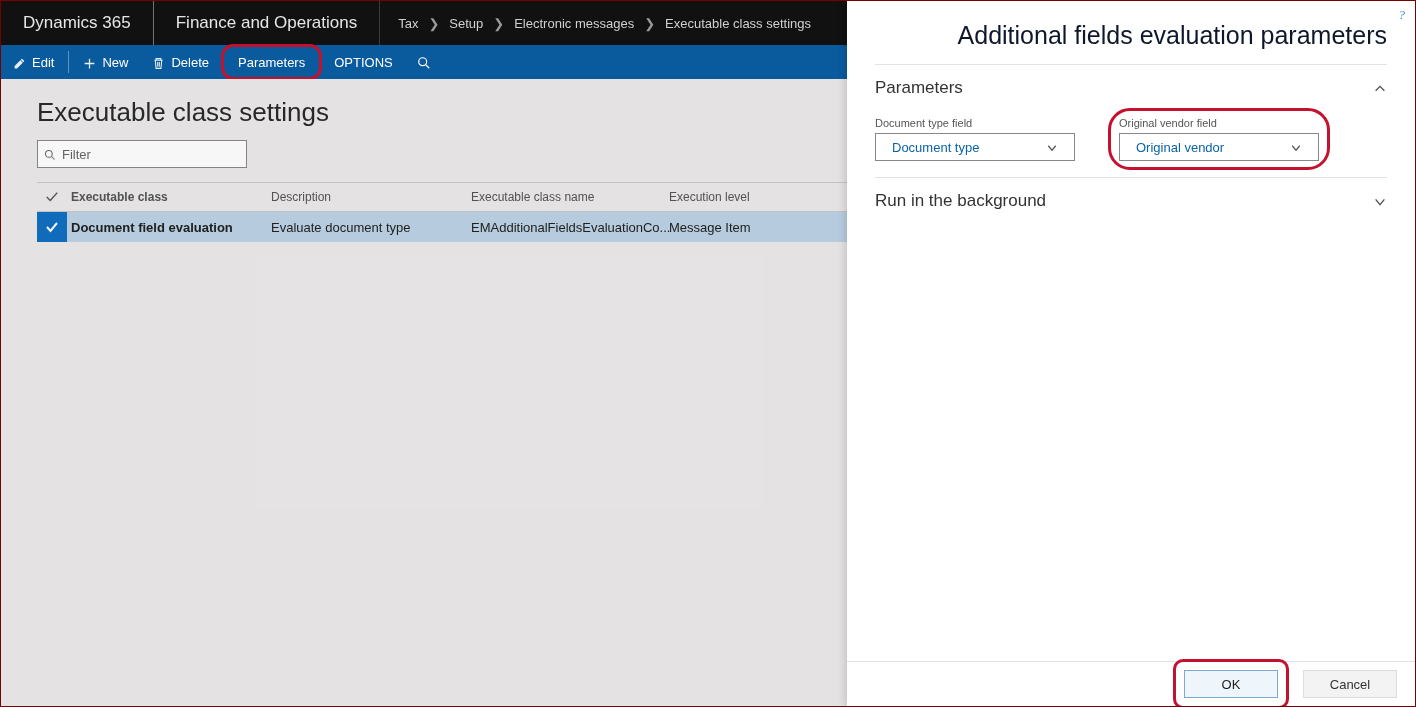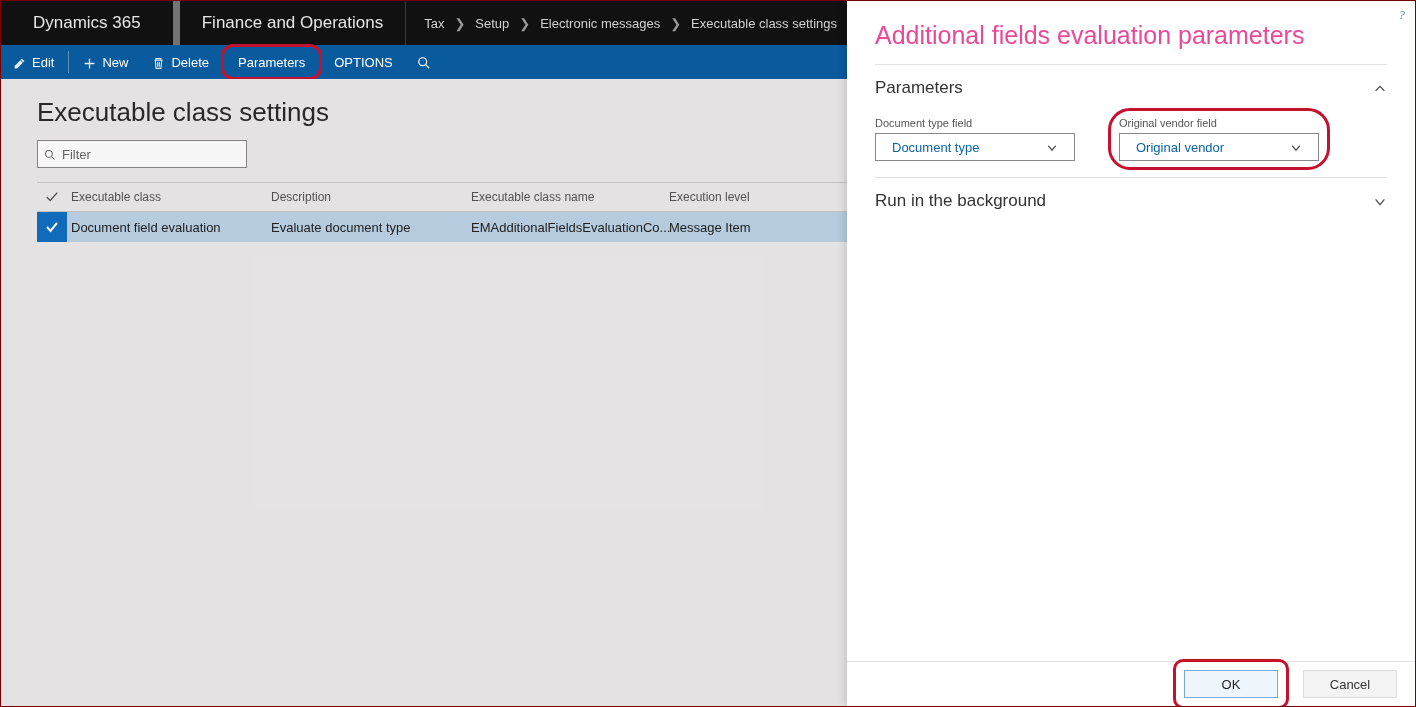--- a/index.html
+++ b/index.html
@@ -1,49 +1,49 @@
 <!DOCTYPE html>
 <html><head>
 <meta charset="utf-8">
 <style>
   html,body{margin:0;padding:0;font-family:"Segoe UI",Arial,sans-serif;font-size:13px;color:#333;background:#fff;}
   .frame{width:1416px;height:707px;border:1px solid #700;position:relative;overflow:hidden;box-sizing:border-box;}
   
   .topbar{height:44px;background:#111;display:flex;align-items:stretch;color:#e6e6e6;}
-  .brand{padding:0 32px;display:flex;align-items:center;font-size:17px;border-right:7px solid #737373;}
+  .brand{padding:0 22px;display:flex;align-items:center;font-size:17px;border-right:1px solid #737373;}
   .module{padding:0 22px;display:flex;align-items:center;font-size:17px;border-right:1px solid #3a3a3a;}
   .crumbs{display:flex;align-items:center;padding-left:18px;font-size:13px;color:#d0d0d0;}
   .crumbs span.sep{margin:0 10px;color:#9a9a9a;}
   
   .actionbar{height:34px;background:#0a5a9e;display:flex;align-items:center;color:#fff;font-size:13px;}
   .actionbtn{display:flex;align-items:center;height:100%;padding:10px 12px;cursor:pointer;}
   .actionbtn .ico{margin-right:6px;opacity:.9;}
   .vr{width:1px;height:22px;background:rgba(255,255,255,.35);margin:0 2px;}
   .params-highlight{position:relative;border:3px solid #c4112e;border-radius:12px;height:30px;display:flex;align-items:center;padding:0 14px;background:#0a5a9e;}
   
   .page{position:absolute;top:78px;left:0;right:0;bottom:0;background:#eceaea;}
   .dimmer{position:absolute;inset:0;background:rgba(0,0,0,.03);}
   .page-inner{padding:18px 0 0 36px;}
   .page-title{font-size:26px;font-weight:300;color:#2a2a2a;margin-bottom:12px;}
   .filterbox{width:196px;height:26px;border:1px solid #888;background:#fff;display:flex;align-items:center;padding:0 6px;color:#666;}
   .filterbox .mag{margin-right:6px;color:#666;}
   .grid{margin-top:14px;}
   .grid-head{display:flex;align-items:center;height:28px;border-top:1px solid #c9c9c9;border-bottom:1px solid #c9c9c9;color:#555;font-size:12px;}
   .col-check{width:30px;display:flex;justify-content:center;}
-  .col-a{width:200px;padding-left:4px;}
+  .col-a{width:200px;padding-left:4px;font-weight:bold;}
   .col-b{width:200px;}
   .col-c{width:198px;}
   .col-d{width:180px;}
   .grid-row{display:flex;align-items:center;height:30px;background:#bcd3e6;color:#222;}
   .grid-row .col-check{background:#1170c1;height:100%;align-items:center;color:#fff;}
   .grid-row .col-check svg{display:block;}
   
   .sidepanel{position:absolute;top:0;right:0;width:568px;height:100%;background:#fff;box-shadow:-2px 0 8px rgba(0,0,0,.15);display:flex;flex-direction:column;}
   .sp-head{padding:20px 28px 14px 28px;position:relative;}
-  .sp-title{font-size:25px;font-weight:300;color:#ec4899;}
+  .sp-title{font-size:25px;font-weight:300;color:#0f172a;text-align:right;}
   .helpq{position:absolute;top:6px;right:10px;color:#4a88c7;font-style:italic;font-family:Georgia,serif;}
   .sp-body{flex:1;overflow:auto;padding:0 28px;}
   .section{border-top:1px solid #e2e2e2;}
   .section-head{display:flex;align-items:center;justify-content:space-between;height:46px;cursor:pointer;}
   .section-head .stitle{font-size:17px;color:#333;}
   .chev{color:#555;}
   .section-content{padding:6px 0 16px 0;border-bottom:1px solid #e2e2e2;display:flex;gap:44px;}
   .field{width:200px;}
   .field-label{font-size:11px;color:#555;margin-bottom:4px;}
   .combo{height:26px;border:1px solid #888;display:flex;align-items:center;justify-content:space-between;padding:0 16px;color:#0b63a8;font-size:13px;cursor:pointer;}

